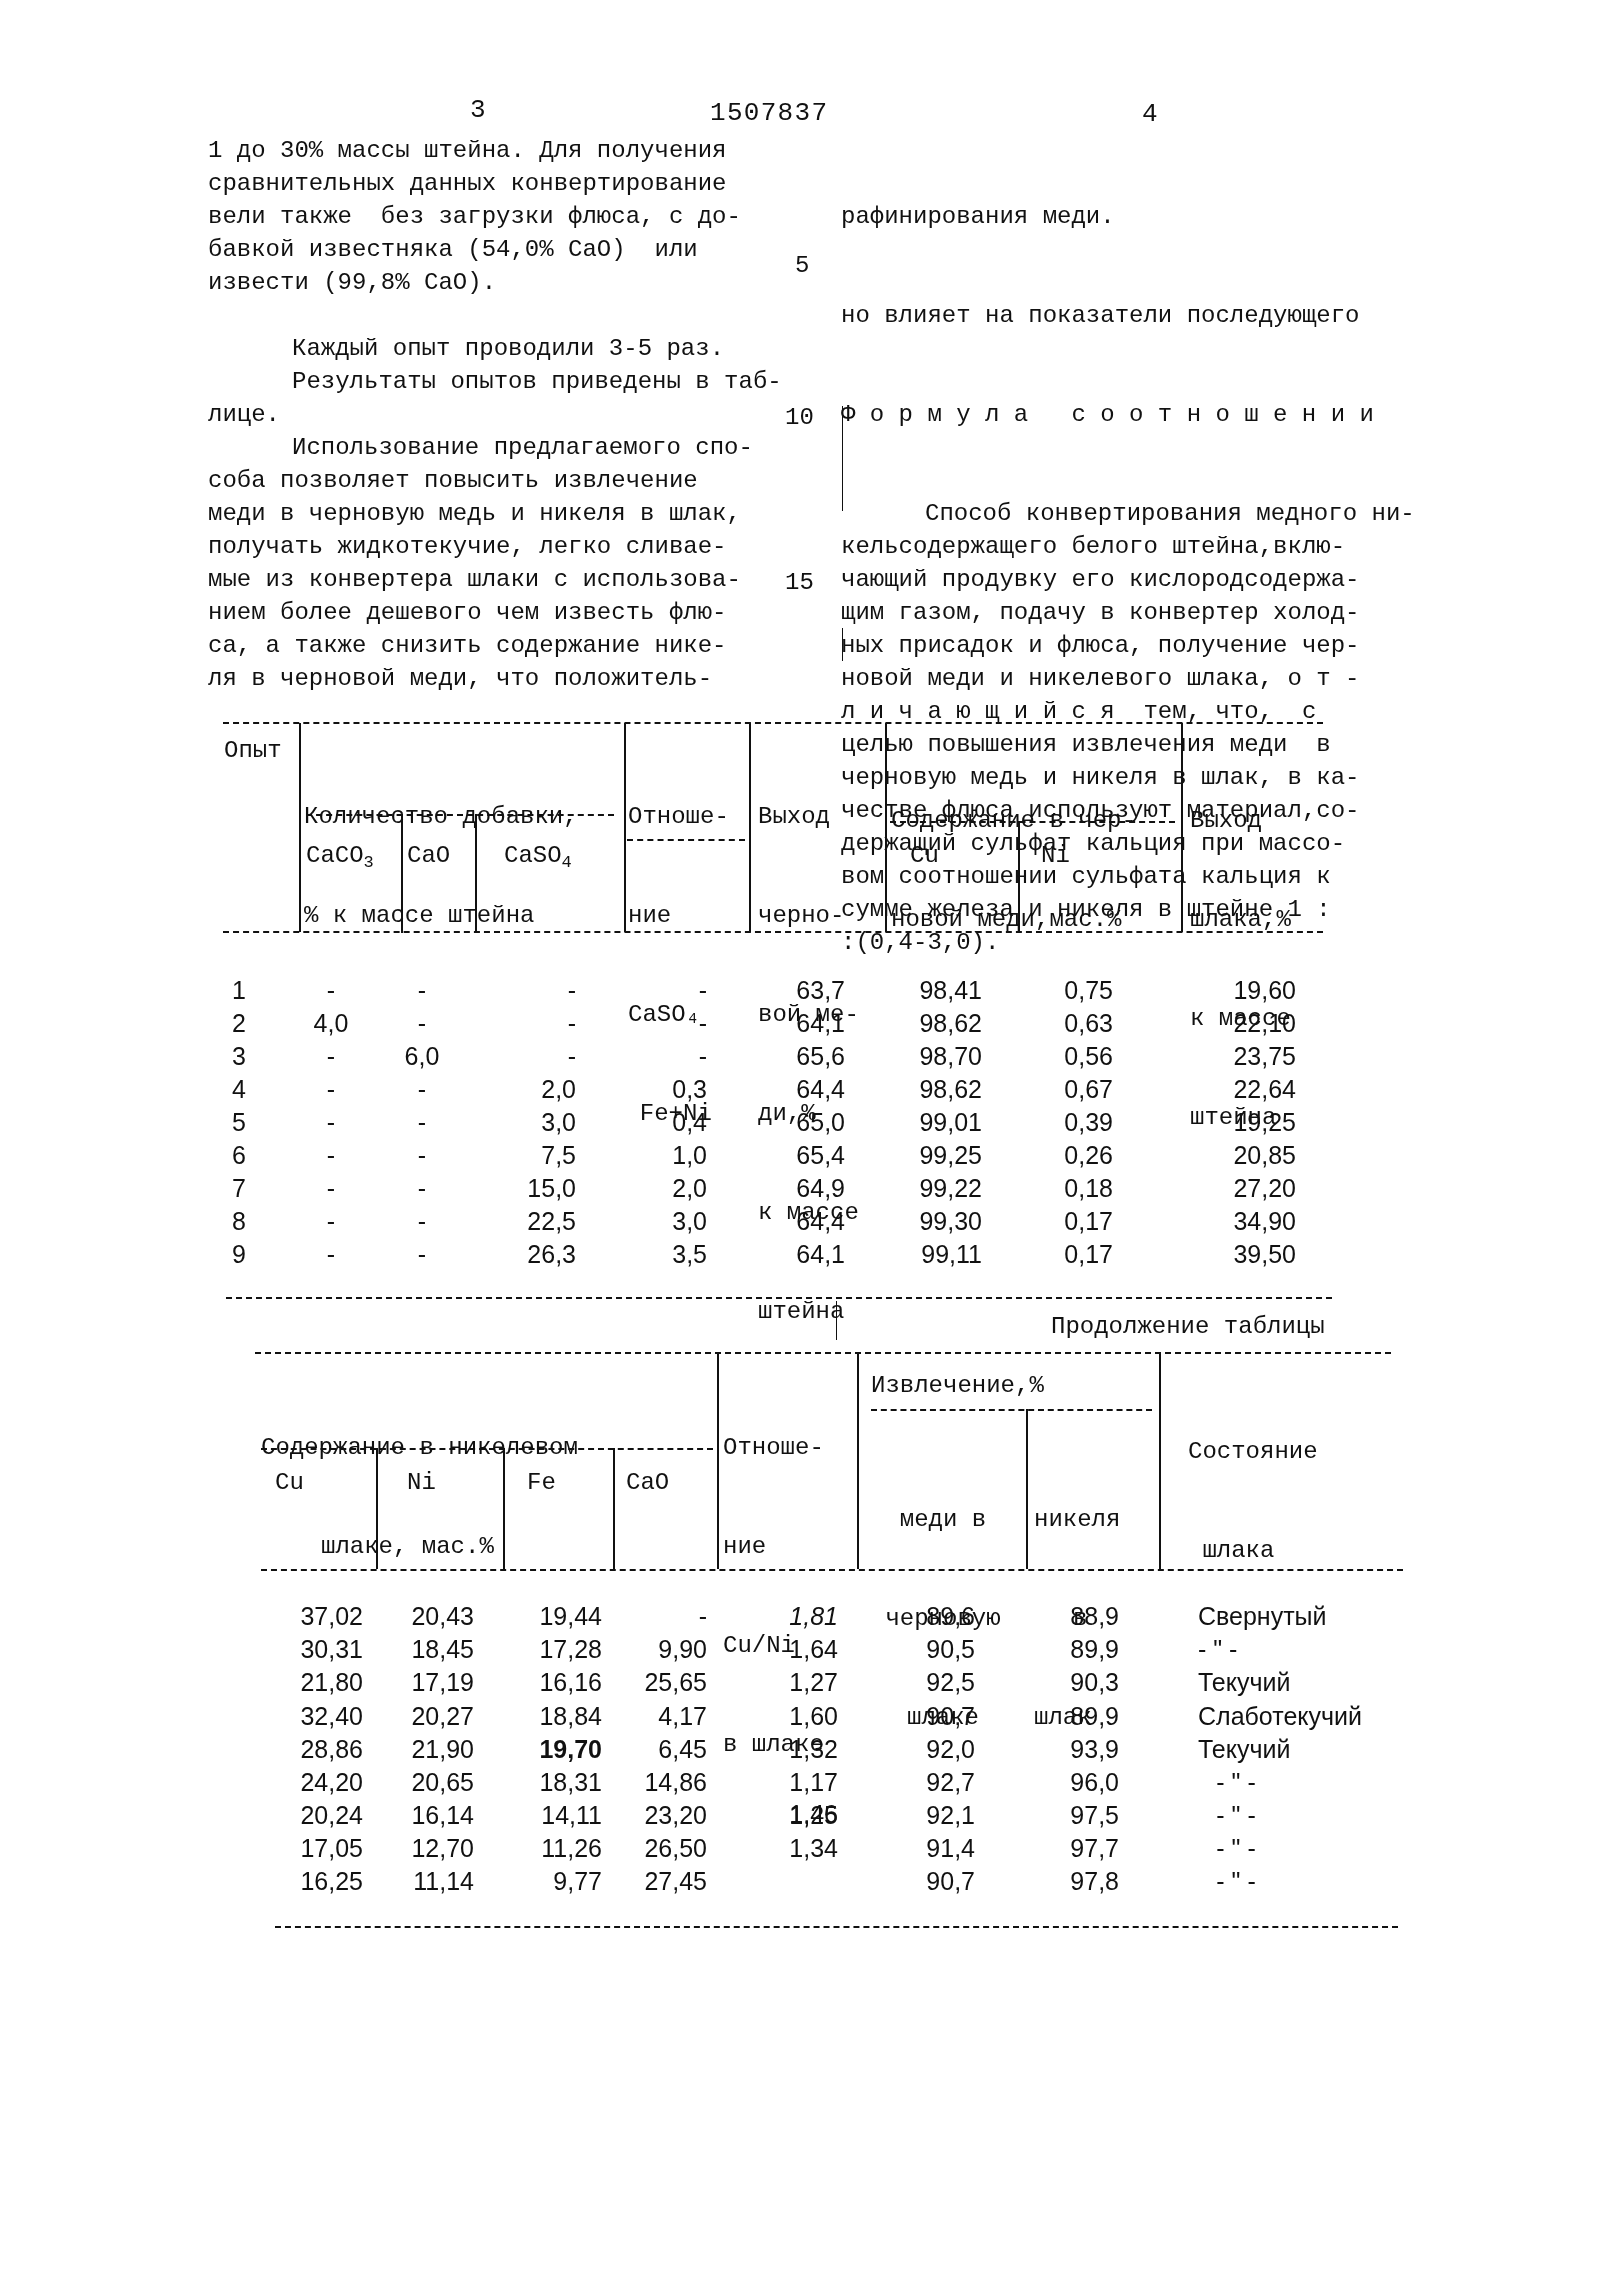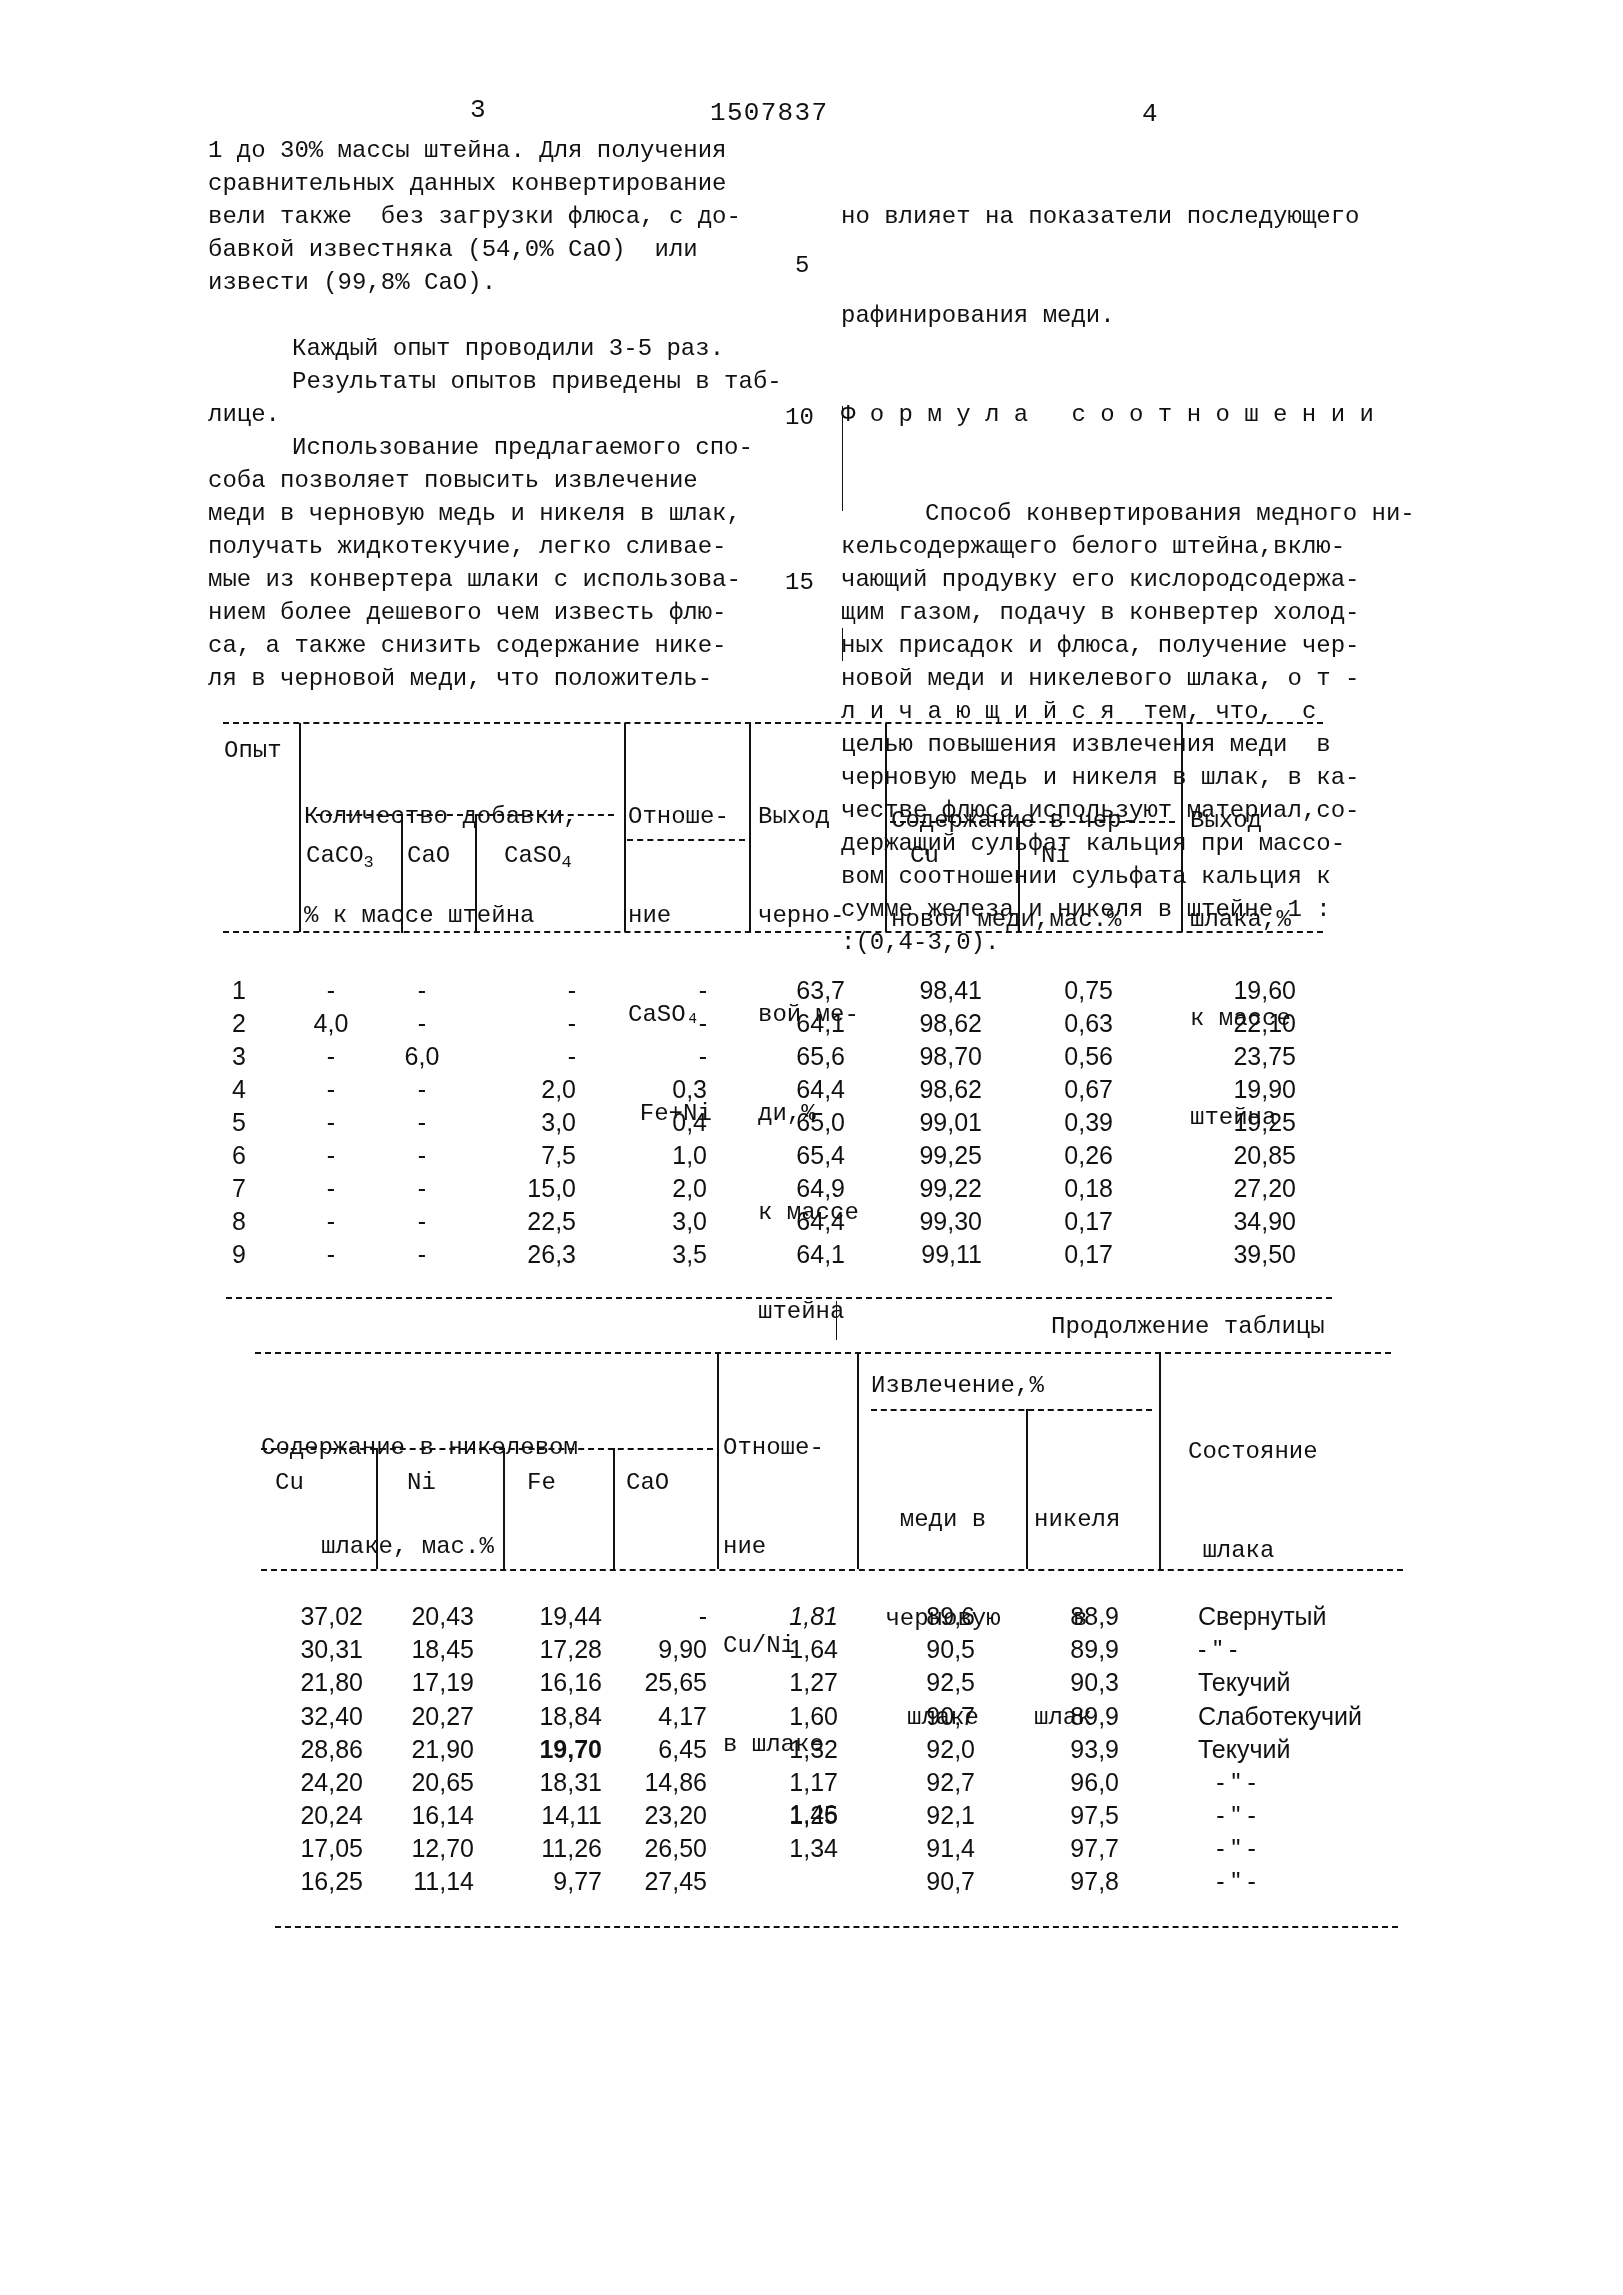--- a/index.html
+++ b/index.html
@@ -30,22 +30,22 @@
 <div class="abs pgnum" style="left:710px;top:98px;letter-spacing:1.3px;">1507837</div>
 <div class="abs pgnum" style="left:1142px;top:99px;">4</div>
 
 <div class="col" id="leftcol" style="left:208px;top:134px;"><span class="line">1 до 30% массы штейна. Для получения</span><span class="line">сравнительных данных конвертирование</span><span class="line">вели также  без загрузки флюса, с до-</span><span class="line">бавкой известняка (54,0% CaO)  или</span><span class="line">извести (99,8% CaO).</span><span class="line"></span><span class="line indent">Каждый опыт проводили 3-5 раз.</span><span class="line indent">Результаты опытов приведены в таб-</span><span class="line">лице.</span><span class="line indent">Использование предлагаемого спо-</span><span class="line">соба позволяет повысить извлечение</span><span class="line">меди в черновую медь и никеля в шлак,</span><span class="line">получать жидкотекучие, легко сливае-</span><span class="line">мые из конвертера шлаки с использова-</span><span class="line">нием более дешевого чем известь флю-</span><span class="line">са, а также снизить содержание нике-</span><span class="line">ля в черновой меди, что положитель-</span></div>
 
 <div class="lnum" style="left:795px;top:252px;">5</div>
 <div class="lnum" style="left:785px;top:404px;">10</div>
 <div class="lnum" style="left:785px;top:569px;">15</div>
 
 <div class="col" style="left:841px;top:134px;">
+  <span class="line">рафинирования меди.</span>
   <span class="line">но влияет на показатели последующего</span>
-  <span class="line">рафинирования меди.</span>
   <span class="line spaced">Формула соотношении</span>
   <div id="claims"><span class="line indent">Способ конвертирования медного ни-</span><span class="line">кельсодержащего белого штейна,вклю-</span><span class="line">чающий продувку его кислородсодержа-</span><span class="line">щим газом, подачу в конвертер холод-</span><span class="line">ных присадок и флюса, получение чер-</span><span class="line">новой меди и никелевого шлака, о т -</span><span class="line">л и ч а ю щ и й с я  тем, что,  с</span><span class="line">целью повышения извлечения меди  в</span><span class="line">черновую медь и никеля в шлак, в ка-</span><span class="line">честве флюса используют материал,со-</span><span class="line">держащий сульфат кальция при массо-</span><span class="line">вом соотношении сульфата кальция к</span><span class="line">сумме железа и никеля в штейне 1 :</span><span class="line">:(0,4-3,0).</span></div>
 </div>
 
 <div class="vline" style="left:842px;top:406px;height:105px;border-left-width:1.3px;"></div>
 <div class="vline" style="left:842px;top:628px;height:33px;border-left-width:1.3px;"></div>
 
 <div>
   <div class="hline" style="left:223px;top:722px;width:1100px;"></div>
 
@@ -127,21 +127,21 @@
       <div class="cell r" style="left: 1021px; width: 92px; top: 1040px;">0,56</div>
       <div class="cell r" style="left: 1165px; width: 131px; top: 1040px;">23,75</div>
       <div class="cell c" style="left: 226px; width: 26px; top: 1073px;">4</div>
       <div class="cell c" style="left: 295px; width: 72px; top: 1073px;">-</div>
       <div class="cell c" style="left: 386px; width: 72px; top: 1073px;">-</div>
       <div class="cell r" style="left: 471px; width: 105px; top: 1073px;">2,0</div>
       <div class="cell r" style="left: 609px; width: 98px; top: 1073px;">0,3</div>
       <div class="cell r" style="left: 727px; width: 118px; top: 1073px;">64,4</div>
       <div class="cell r" style="left: 871px; width: 111px; top: 1073px;">98,62</div>
       <div class="cell r" style="left: 1021px; width: 92px; top: 1073px;">0,67</div>
-      <div class="cell r" style="left: 1165px; width: 131px; top: 1073px;">19,90</div>
+      <div class="cell r" style="left: 1165px; width: 131px; top: 1073px;">22,64</div>
       <div class="cell c" style="left: 226px; width: 26px; top: 1106px;">5</div>
       <div class="cell c" style="left: 295px; width: 72px; top: 1106px;">-</div>
       <div class="cell c" style="left: 386px; width: 72px; top: 1106px;">-</div>
       <div class="cell r" style="left: 471px; width: 105px; top: 1106px;">3,0</div>
       <div class="cell r" style="left: 609px; width: 98px; top: 1106px;">0,4</div>
       <div class="cell r" style="left: 727px; width: 118px; top: 1106px;">65,0</div>
       <div class="cell r" style="left: 871px; width: 111px; top: 1106px;">99,01</div>
       <div class="cell r" style="left: 1021px; width: 92px; top: 1106px;">0,39</div>
       <div class="cell r" style="left: 1165px; width: 131px; top: 1106px;">19,25</div>
       <div class="cell c" style="left: 226px; width: 26px; top: 1139px;">6</div>

